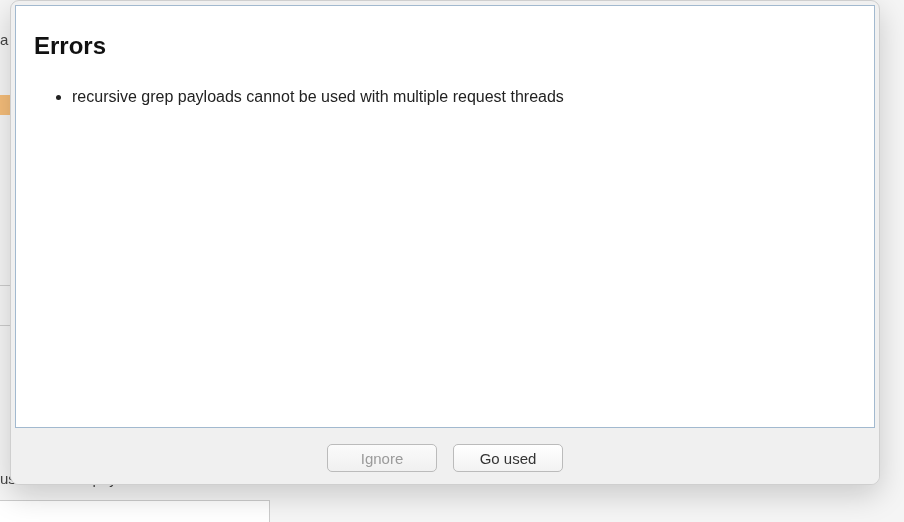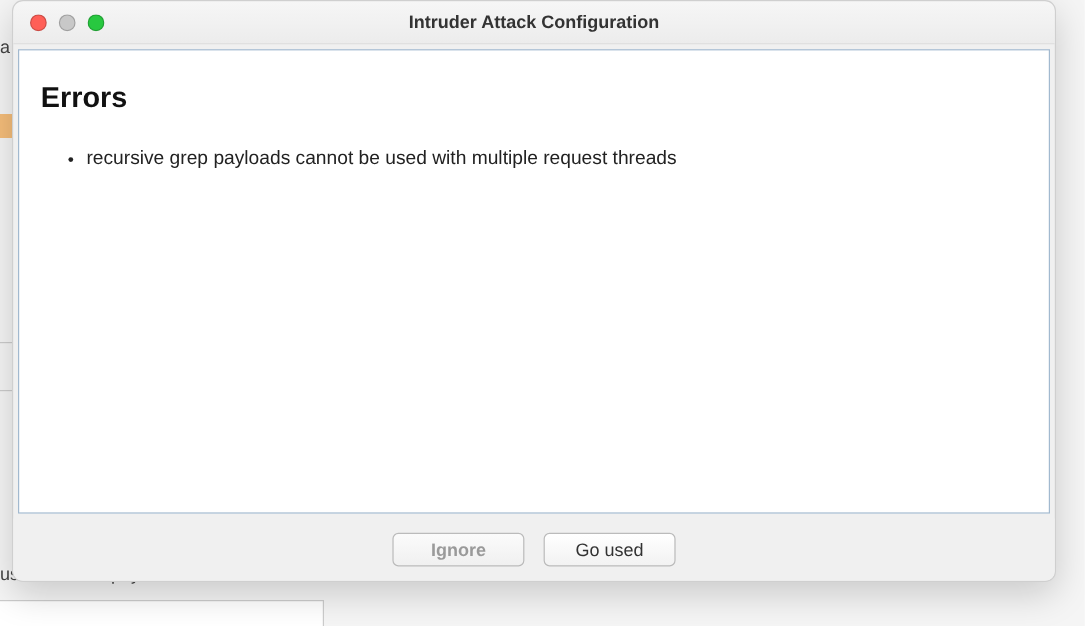--- a/index.html
+++ b/index.html
@@ -151,42 +151,33 @@
       background: linear-gradient(#ffffff, #f2f2f2);
       border: 1px solid #bbb;
       border-radius: 5px;
       color: #333;
       cursor: pointer;
     }
     .mac-button.disabled {
       color: #9a9a9a;
       background: linear-gradient(#fbfbfb, #f0f0f0);
       cursor: default;
-      font-weight: bold;
     }
   </style>
 </head>
 <body>
 
 <div class="bg-text-frag bg-frag-top">a</div>
 <div class="bg-orange-row"></div>
 <div class="bg-row-line1"></div>
 <div class="bg-row-line2"></div>
 <div class="bg-text-frag bg-frag-bottom">usks on each payload before it is used.</div>
 <div class="bg-input"></div>
 
 <div class="dialog">
-  <div class="titlebar">
-    <div class="traffic-lights">
-      <div class="traffic-light tl-close"></div>
-      <div class="traffic-light tl-min"></div>
-      <div class="traffic-light tl-zoom"></div>
-    </div>
-    <div class="titlebar-title">Intruder Attack Configuration</div>
-  </div>
 
   <div class="content-frame">
     <h1 class="errors-heading">Errors</h1>
     <ul class="errors-list">
       <li>recursive grep payloads cannot be used with multiple request threads</li>
     </ul>
   </div>
 
   <div class="button-row">
     <button class="mac-button disabled" disabled="">Ignore</button>

